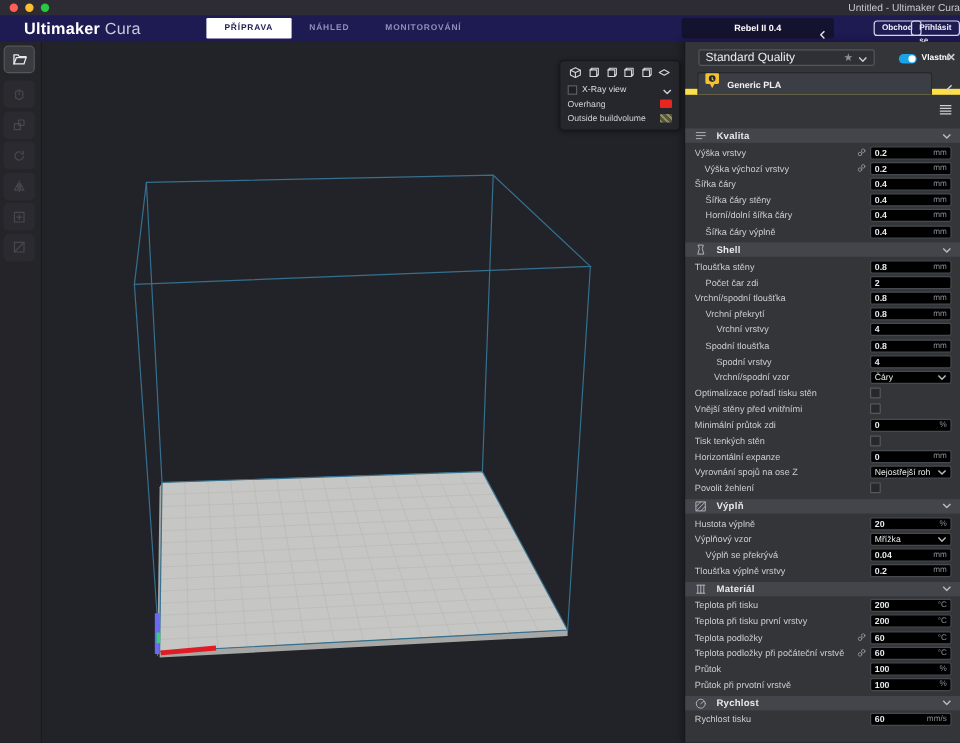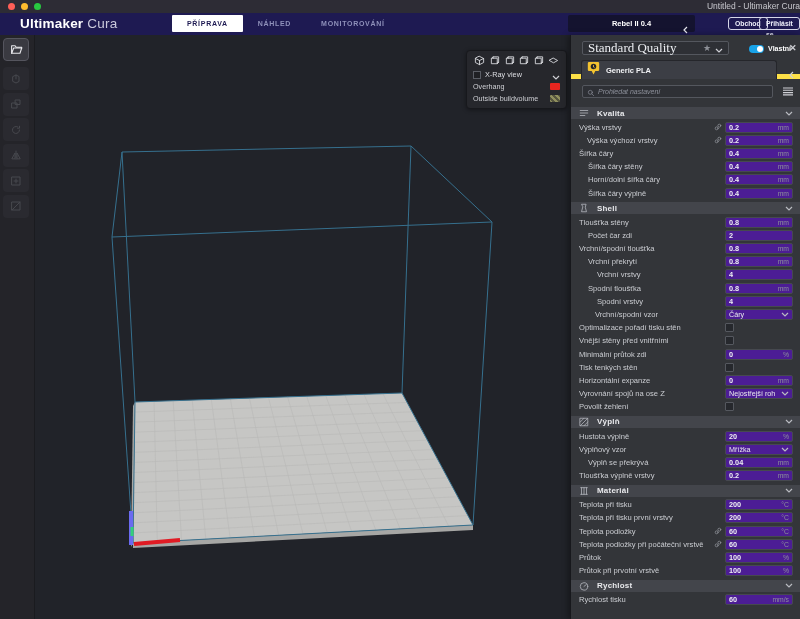--- a/index.html
+++ b/index.html
@@ -41,21 +41,21 @@
   .vp-xray .xl{flex:1;font-size:7.3px;color:#dddee2;}
   .vp-legend{display:flex;align-items:center;height:11.5px;}
   .vp-legend .ll{flex:1;font-size:7.2px;color:#cfd0d5;}
   .vp-legend .sw{width:10px;height:7px;border-radius:1px;}
   
   .settings-panel{position:absolute;left:570px;top:35px;width:230px;height:584px;background:#333539;
                   border-left:1px solid #17181c;box-sizing:border-box;box-shadow:-2px 0 6px rgba(0,0,0,.35);}
   .quality-row{position:absolute;left:0;top:6px;width:230px;height:15px;}
   .quality-select{position:absolute;left:11px;top:0;width:147px;height:14px;border:1px solid #54575e;border-radius:2px;
                   box-sizing:border-box;display:flex;align-items:center;padding:0 5px;gap:4px;background:#2e3035;}
-  .quality-select .ql{flex:1;font-size:13px;color:#eceef2;font-family:Liberation Serif, serif;}
+  .quality-select .ql{flex:1;font-size:10px;color:#eceef2;}
   .quality-select .star{font-size:9px;color:#8d9097;line-height:10px;}
   .toggle{position:absolute;left:178px;top:3.5px;width:15px;height:8px;border-radius:4px;background:#19a3e8;}
   .toggle .knob{position:absolute;right:1px;top:1px;width:6px;height:6px;border-radius:50%;background:#fff;}
   .custom-label{position:absolute;left:197px;top:2px;font-size:7px;font-weight:bold;color:#fff;line-height:11px;}
   .close-x{position:absolute;left:218px;top:1px;font-size:9px;color:#cdced3;line-height:13px;font-weight:bold;}
   .material-row{position:absolute;left:0;top:24px;width:230px;height:20px;border-bottom:5px solid #fde047;box-sizing:border-box;}
   .material-tab{position:absolute;left:10px;top:1px;width:196px;height:19px;background:#3c3e45;border:1px solid #25262b;border-bottom:none;
                 border-radius:3px 3px 0 0;box-sizing:border-box;display:flex;align-items:center;padding:0 5px;gap:6px;}
   .material-tab .ml{font-size:7.5px;font-weight:bold;color:#f2f3f6;}
   .material-collapse{position:absolute;right:7px;top:6px;}
@@ -69,21 +69,21 @@
   
   .settings-list{position:absolute;left:0;top:67px;width:230px;bottom:0;overflow:hidden;}
   .s-header{height:12px;background:#43454b;display:flex;align-items:center;margin:2.5px 0 1.5px 0;padding:0 8px;gap:0;}
   .s-header.first{margin-top:5px;}
   .s-header .s-hicon{width:18px;display:flex;color:#aeb1b8;}
   .s-header .s-htitle{flex:1;font-size:8px;font-weight:bold;color:#e8e9ec;letter-spacing:.2px;}
   .s-row{height:13.2px;display:flex;align-items:center;}
   .s-row .s-label{flex:1;font-size:7.6px;color:#cbcdd2;white-space:nowrap;overflow:hidden;}
   .s-row .s-link{width:13px;display:flex;justify-content:flex-end;color:#9a9da5;}
   .s-ctrl{width:68px;margin-right:8px;margin-left:3px;display:flex;}
-  .s-box{width:68px;height:11px;background:#4c1d95;border:1px solid #46494f;border-radius:2px;box-sizing:border-box;
+  .s-box{width:68px;height:11px;background:#000000;border:1px solid #46494f;border-radius:2px;box-sizing:border-box;
          display:flex;align-items:center;padding:0 3px;}
   .s-box .v{flex:1;font-size:7.3px;font-weight:bold;color:#edeef2;}
   .s-box .u{font-size:6.8px;color:#8d909a;}
   .s-box .ev{flex:1;font-size:7.2px;color:#e8e9ed;white-space:nowrap;overflow:hidden;}
   .s-check{width:9px;height:9px;background:#26282d;border:1px solid #55585f;border-radius:1px;box-sizing:border-box;}
 </style>
 </head>
 <body>
 
 <div class="titlebar">
@@ -295,27 +295,20 @@
             <circle cx="8" cy="6.5" r="3.4" fill="#25262b"></circle>
             <path d="M8 4.8 v2.4 l1.4 1" stroke="#f2c230" stroke-width="1.1" fill="none"></path>
           </svg></span>
       <span class="ml">Generic PLA</span>
     </div>
     <span class="material-collapse"><svg width="5" height="8" viewBox="0 0 5 8" fill="none" stroke="#cfd0d5" stroke-width="1.2">
           <path d="M4 1 L1 4 L4 7"></path>
         </svg></span>
   </div>
   <div class="search-row">
-    <div class="search-box">
-      <span class="mag"><svg width="8" height="8" viewBox="0 0 12 12" fill="none" stroke="#8d909a" stroke-width="1" stroke-linecap="round" stroke-linejoin="round">
-            <circle cx="5" cy="5" r="3"></circle>
-            <path d="M7.3 7.3 L10 10"></path>
-          </svg></span>
-      <input type="text" placeholder="Prohledat nastavení" style="">
-    </div>
     <span class="hamburger">
         <svg width="10" height="9" viewBox="0 0 10 9" stroke="#cfd0d5" stroke-width="1.1">
           <path d="M0 1 h10 M0 3.3 h10 M0 5.6 h10 M0 7.9 h10"></path>
         </svg>
       </span>
   </div>
   <div class="settings-list">
       <div class="s-header first">
         <span class="s-hicon">
           <svg width="10" height="10" viewBox="0 0 12 12" fill="none" stroke="#aeb1b8" stroke-width="1" stroke-linecap="round" stroke-linejoin="round">

